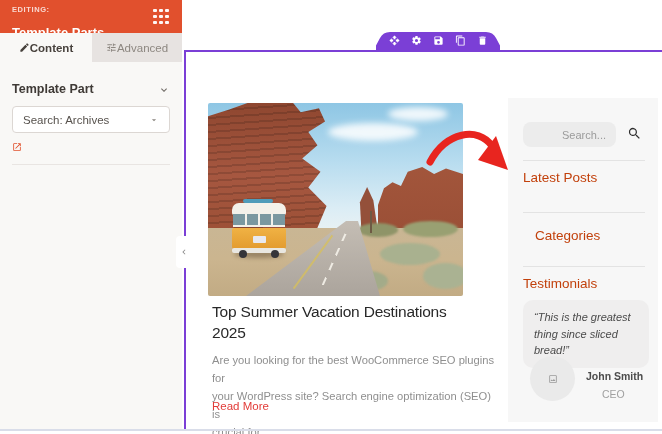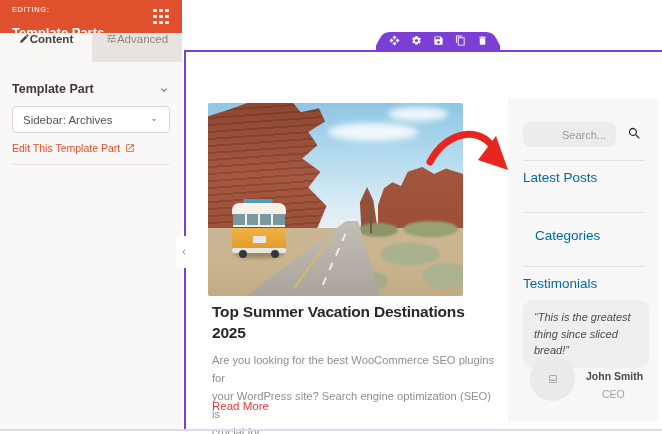--- a/index.html
+++ b/index.html
@@ -10,21 +10,21 @@
 
   
   .panel{left:0;top:0;width:182px;height:429px;background:#f9f8f6;}
   .panel-header{position:absolute;left:0;top:0;width:100%;height:33px;background:#e1502d;padding:5px 12px;}
   .editing-label{font-size:7.5px;font-weight:700;letter-spacing:.6px;color:rgba(255,255,255,.78);}
   .panel-title{font-size:13px;font-weight:700;color:#fff;margin-top:11px;}
   .grid-icon{position:absolute;right:13px;top:9px;width:16px;height:15px;display:grid;
              grid-template-columns:repeat(3,1fr);grid-template-rows:repeat(3,1fr);gap:2.4px;cursor:pointer;}
   .grid-icon i{background:rgba(255,255,255,.95);border-radius:1px;}
   .tabbar{position:absolute;left:0;top:33px;width:100%;height:29px;display:flex;}
-  .tab{display:flex;justify-content:center;font-size:11.5px;cursor:pointer;}
+  .tab{display:flex;align-items:center;justify-content:center;font-size:11.5px;cursor:pointer;}
   .tab-content{width:92px;background:#f9f8f6;color:#47413c;font-weight:700;}
   .tab-advanced{width:90px;background:#e7e3e1;color:#8d8781;font-weight:400;}
   .panel-body{position:absolute;left:0;top:62px;width:100%;}
   .section-row{position:absolute;left:12px;top:20px;width:158px;display:flex;align-items:flex-end;justify-content:space-between;cursor:pointer;}
   .section-heading{font-size:12.5px;font-weight:700;color:#3f3a36;}
   .tp-select{position:absolute;left:12px;top:44px;width:158px;height:27px;background:#fff;border:1px solid #dcd7d3;
              border-radius:4px;display:flex;align-items:center;justify-content:space-between;padding:0 10px;cursor:pointer;}
   .tp-select span{font-size:11.5px;color:#57524d;}
   .edit-link{position:absolute;left:12px;top:80px;display:flex;align-items:center;gap:5px;
              font-size:10.5px;color:#e1502d;cursor:pointer;}
@@ -69,33 +69,33 @@
   .van-shadow{position:absolute;left:2px;bottom:-2px;width:50px;height:8px;background:rgba(60,40,20,.35);border-radius:50%;filter:blur(2px);}
   .van-surf{position:absolute;left:11px;top:0;width:30px;height:4px;background:#4f9cba;border-radius:2px;}
   .van-roof{position:absolute;left:0;top:4px;width:100%;height:12px;background:#f3f1ea;border-radius:7px 7px 2px 2px;}
   .van-windows{position:absolute;left:1px;top:15px;width:52px;height:13px;background:#7a98a0;border-bottom:2px solid #f3f1ea;
       background-image:linear-gradient(90deg,transparent 0 23%,#f3f1ea 23% 27%,transparent 27% 48%,#f3f1ea 48% 52%,transparent 52% 73%,#f3f1ea 73% 77%,transparent 77%);}
   .van-body{position:absolute;left:0;top:29px;width:100%;height:22px;background:linear-gradient(180deg,#f0b244,#e29a2e);border-radius:2px 2px 4px 4px;}
   .van-plate{position:absolute;left:21px;top:37px;width:13px;height:7px;background:#e8e9ef;border-radius:1px;}
   .van-bumper{position:absolute;left:0;top:49px;width:100%;height:5px;background:#e9e7e1;border-radius:2px;}
   .wheel{position:absolute;top:51px;width:8px;height:8px;background:#35353a;border-radius:50%;}
 
-  .post-title{left:212px;top:301px;width:280px;font-size:15.5px;line-height:21px;font-weight:700;
+  .post-title{left:212px;top:301px;width:280px;font-size:15.5px;line-height:21px;font-weight:400;
               color:#282828;letter-spacing:-.2px;white-space:pre-line;}
   .post-excerpt{left:212px;top:351px;width:290px;font-size:11.2px;line-height:18px;color:#8f8f8f;white-space:pre-line;}
   .read-more{left:212px;top:400px;font-size:11.5px;font-weight:500;color:#e23b38;cursor:pointer;}
 
   
   .sidebar{left:508px;top:98px;width:150px;height:324px;background:#f7f7f7;}
   .search-input{position:absolute;left:15px;top:24px;width:93px;height:25px;background:#ececec;border:none;
                 border-radius:8px;padding:0 10px;font-size:11px;color:#555;font-family:"Liberation Sans",sans-serif;outline:none;text-align:right;}
   .search-input::placeholder{color:#9b9b9b;}
   .search-btn{position:absolute;left:119px;top:28px;cursor:pointer;}
   .sb-divider{position:absolute;left:15px;width:122px;height:1px;background:#e3e3e3;}
-  .sb-heading{position:absolute;left:15px;font-size:13.5px;font-weight:500;color:#0369a1;}
+  .sb-heading{position:absolute;left:15px;font-size:13.5px;font-weight:500;color:#c2410c;}
   .cat-item{position:absolute;left:20px;top:244px;display:flex;align-items:center;gap:8px;
             font-size:10.5px;font-weight:700;color:#3a3a3a;cursor:pointer;}
   .cat-item .dot{width:3px;height:3px;background:#3a3a3a;border-radius:50%;}
   .bubble{position:absolute;left:15px;top:202px;width:126px;height:68px;background:#efeeee;border-radius:10px;
           padding:9px 11px;font-size:11px;font-style:italic;color:#4a4a4a;line-height:16.5px;white-space:pre-line;}
   .bubble-tail{position:absolute;left:42px;top:268px;width:0;height:0;border-left:4px solid transparent;
                border-right:11px solid transparent;border-top:11px solid #efeeee;}
   .avatar{position:absolute;left:22px;top:258px;width:45px;height:45px;background:#eaeaea;border-radius:50%;
           display:flex;align-items:center;justify-content:center;}
   .t-name{position:absolute;left:78px;top:272px;font-size:10.5px;font-weight:700;color:#4c4c4c;}
@@ -141,27 +141,26 @@
     </nav>
 
     <div class="panel-body">
       <div class="section-row">
         <span class="section-heading">Template Part</span>
         <svg width="12" height="12" viewBox="0 0 24 24" fill="#6f6a65">
             <path d="M16.59 8.59 12 13.17 7.41 8.59 6 10l6 6 6-6z"></path>
           </svg>
       </div>
       <div class="tp-select">
-        <span>Sidebar: Archives</span>
+        <span>Search: Archives</span>
         <svg width="10" height="10" viewBox="0 0 24 24" fill="#8a857f">
             <path d="M7 10l5 5 5-5z"></path>
           </svg>
       </div>
       <div class="edit-link">
-        <span>Edit This Template Part</span>
         <svg width="10" height="10" viewBox="0 0 24 24" fill="#e1502d">
             <path d="M19 19H5V5h7V3H5a2 2 0 0 0-2 2v14a2 2 0 0 0 2 2h14a2 2 0 0 0 2-2v-7h-2v7zM14 3v2h3.59l-9.83 9.83 1.41 1.41L19 6.41V10h2V3h-7z"></path>
           </svg>
       </div>
       <div class="panel-divider"></div>
     </div>
   </aside>
 
   <div class="abs frame-top"></div>
   <div class="abs frame-left"></div>

